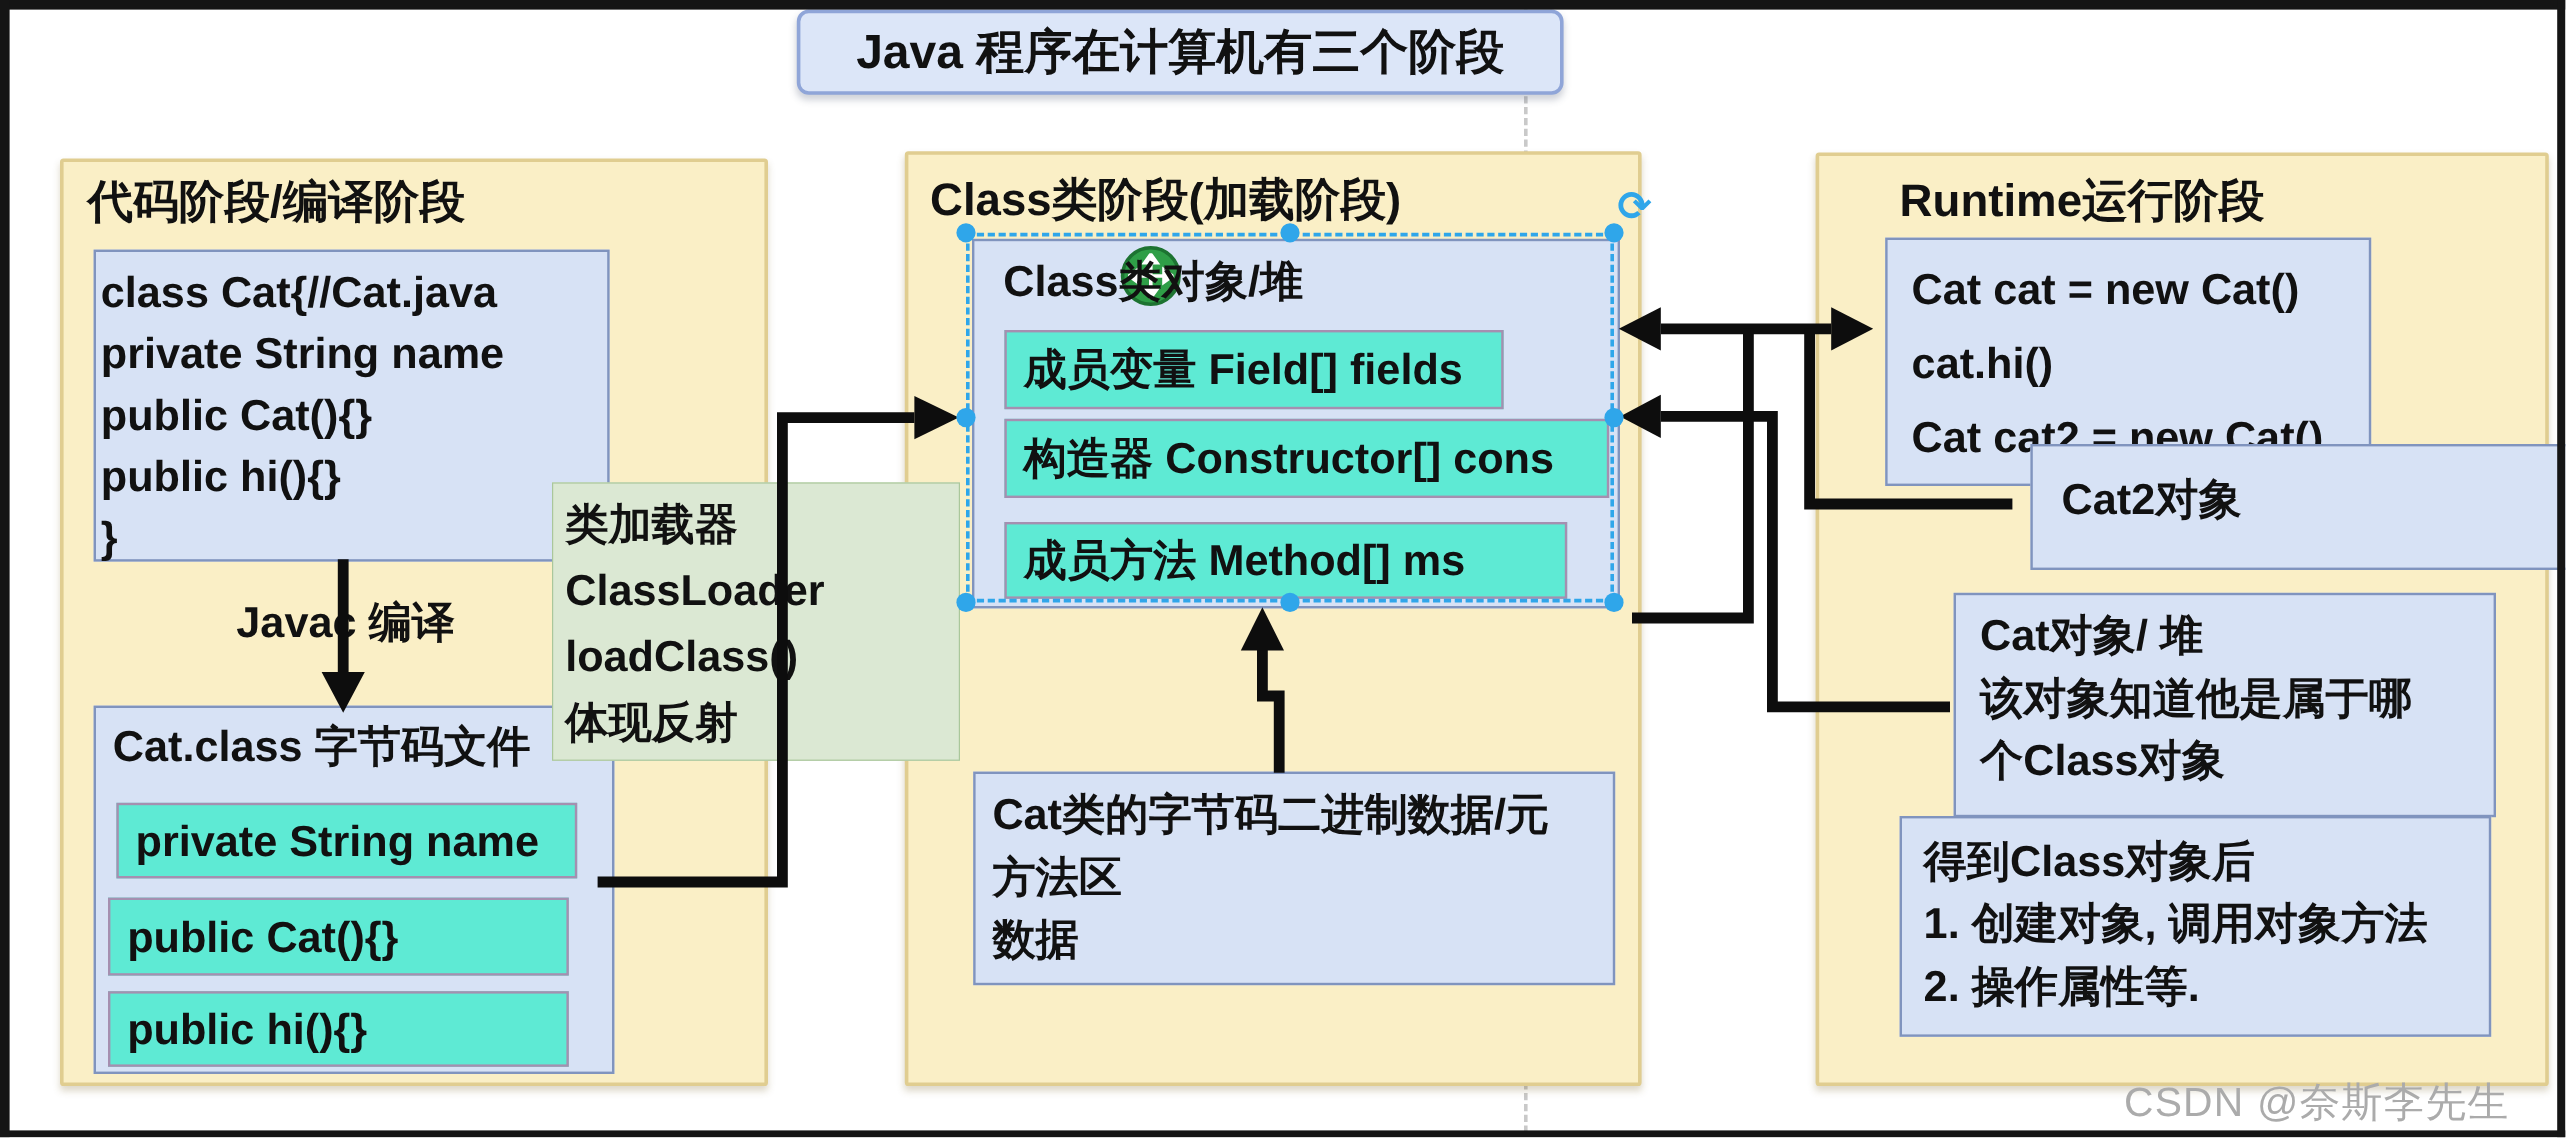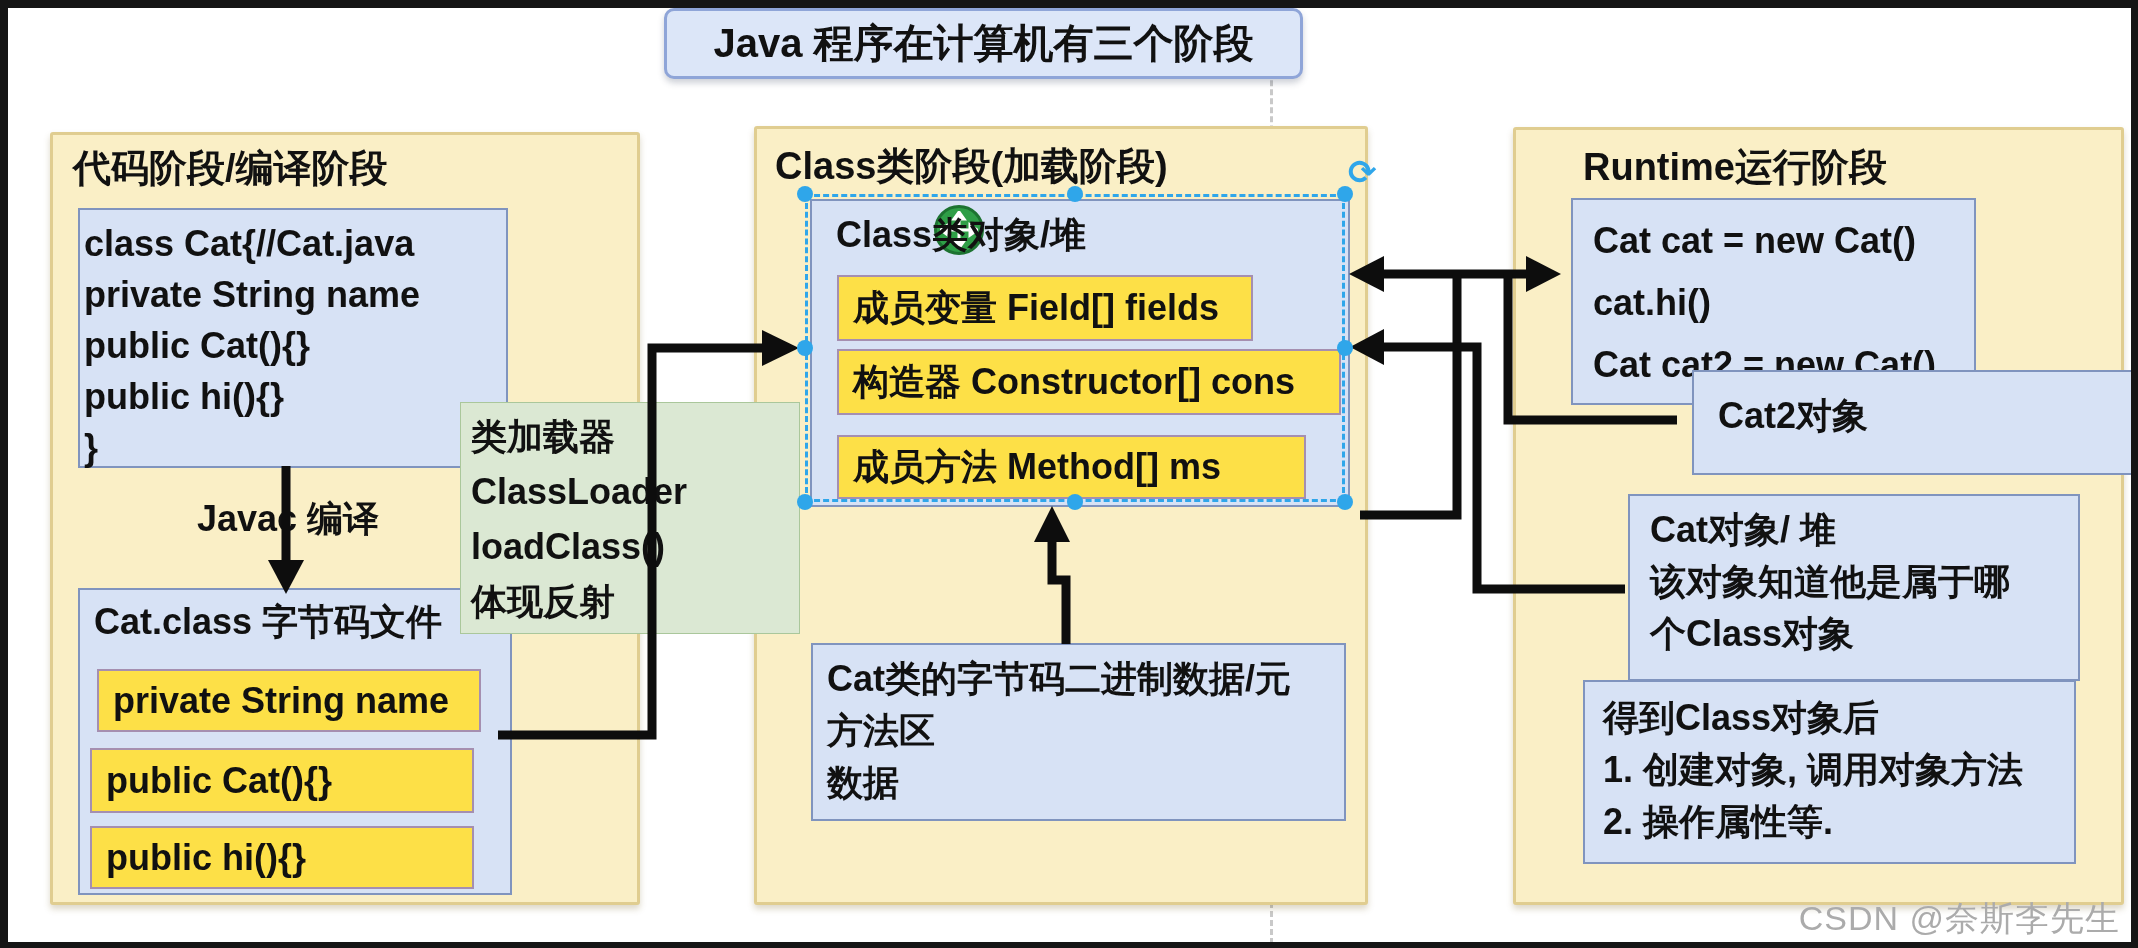--- a/index.html
+++ b/index.html
@@ -26,21 +26,21 @@
 
   
   .panel{position:absolute;background:#faefc6;border:3px solid #e0cd90;border-radius:3px;
     box-shadow:0 4px 6px rgba(120,100,40,.25);z-index:2;}
   #panel-code{left:50px;top:132px;width:584px;height:767px;}
   #panel-class{left:754px;top:126px;width:608px;height:773px;}
   #panel-runtime{left:1513px;top:127px;width:605px;height:772px;}
   .panel-title{position:absolute;font-size:38px;white-space:nowrap;}
 
   .bluebox{position:absolute;background:#d7e2f5;border:2px solid #8094be;}
-  .pinkrow{position:absolute;background:#fde047;border:2px solid #a58fb0;
+  .pinkrow{position:absolute;background:#5eead4;border:2px solid #a58fb0;
     display:flex;align-items:center;padding-left:14px;font-size:36px;white-space:nowrap;}
   .codeline{white-space:pre;}
 
   
   #left-code-box{left:25px;top:73px;width:430px;height:260px;font-size:36px;line-height:51px;padding:8px 0 0 4px;box-sizing:border-box;}
   #javac-label{position:absolute;left:110px;top:360px;width:250px;text-align:center;font-size:36px;}
   #bytecode-box{left:25px;top:453px;width:430px;height:303px;}
   #bytecode-title{position:absolute;left:14px;top:8px;font-size:36px;white-space:nowrap;}
   #byterow-0{left:17px;top:79px;width:366px;height:59px;}
   #byterow-1{left:10px;top:158px;width:366px;height:61px;}
@@ -75,21 +75,21 @@
   
   #connectors{position:absolute;left:0;top:0;z-index:10;pointer-events:none;}
 
   
   #selection-rect{position:absolute;left:805px;top:194px;width:540px;height:308px;
     border:3px dashed #2fa6ea;box-sizing:border-box;z-index:20;}
   .handle{position:absolute;width:16px;height:16px;border-radius:50%;background:#2fa6ea;z-index:21;}
   #rotate-handle{position:absolute;left:1348px;top:152px;z-index:21;color:#2fa6ea;
     font-size:34px;font-weight:bold;font-family:"DejaVu Sans",sans-serif;}
 
-  #watermark{position:absolute;left:1770px;top:896px;width:350px;text-align:right;
+  #watermark{position:absolute;left:1770px;top:896px;width:350px;text-align:left;
     font-size:34px;color:#ababab;font-weight:normal;z-index:61;letter-spacing:1px;white-space:nowrap;}
 </style>
 </head>
 <body>
 
 <div id="stage">
 
   <div id="guide-vline"></div>
 
   <div id="title-box">

